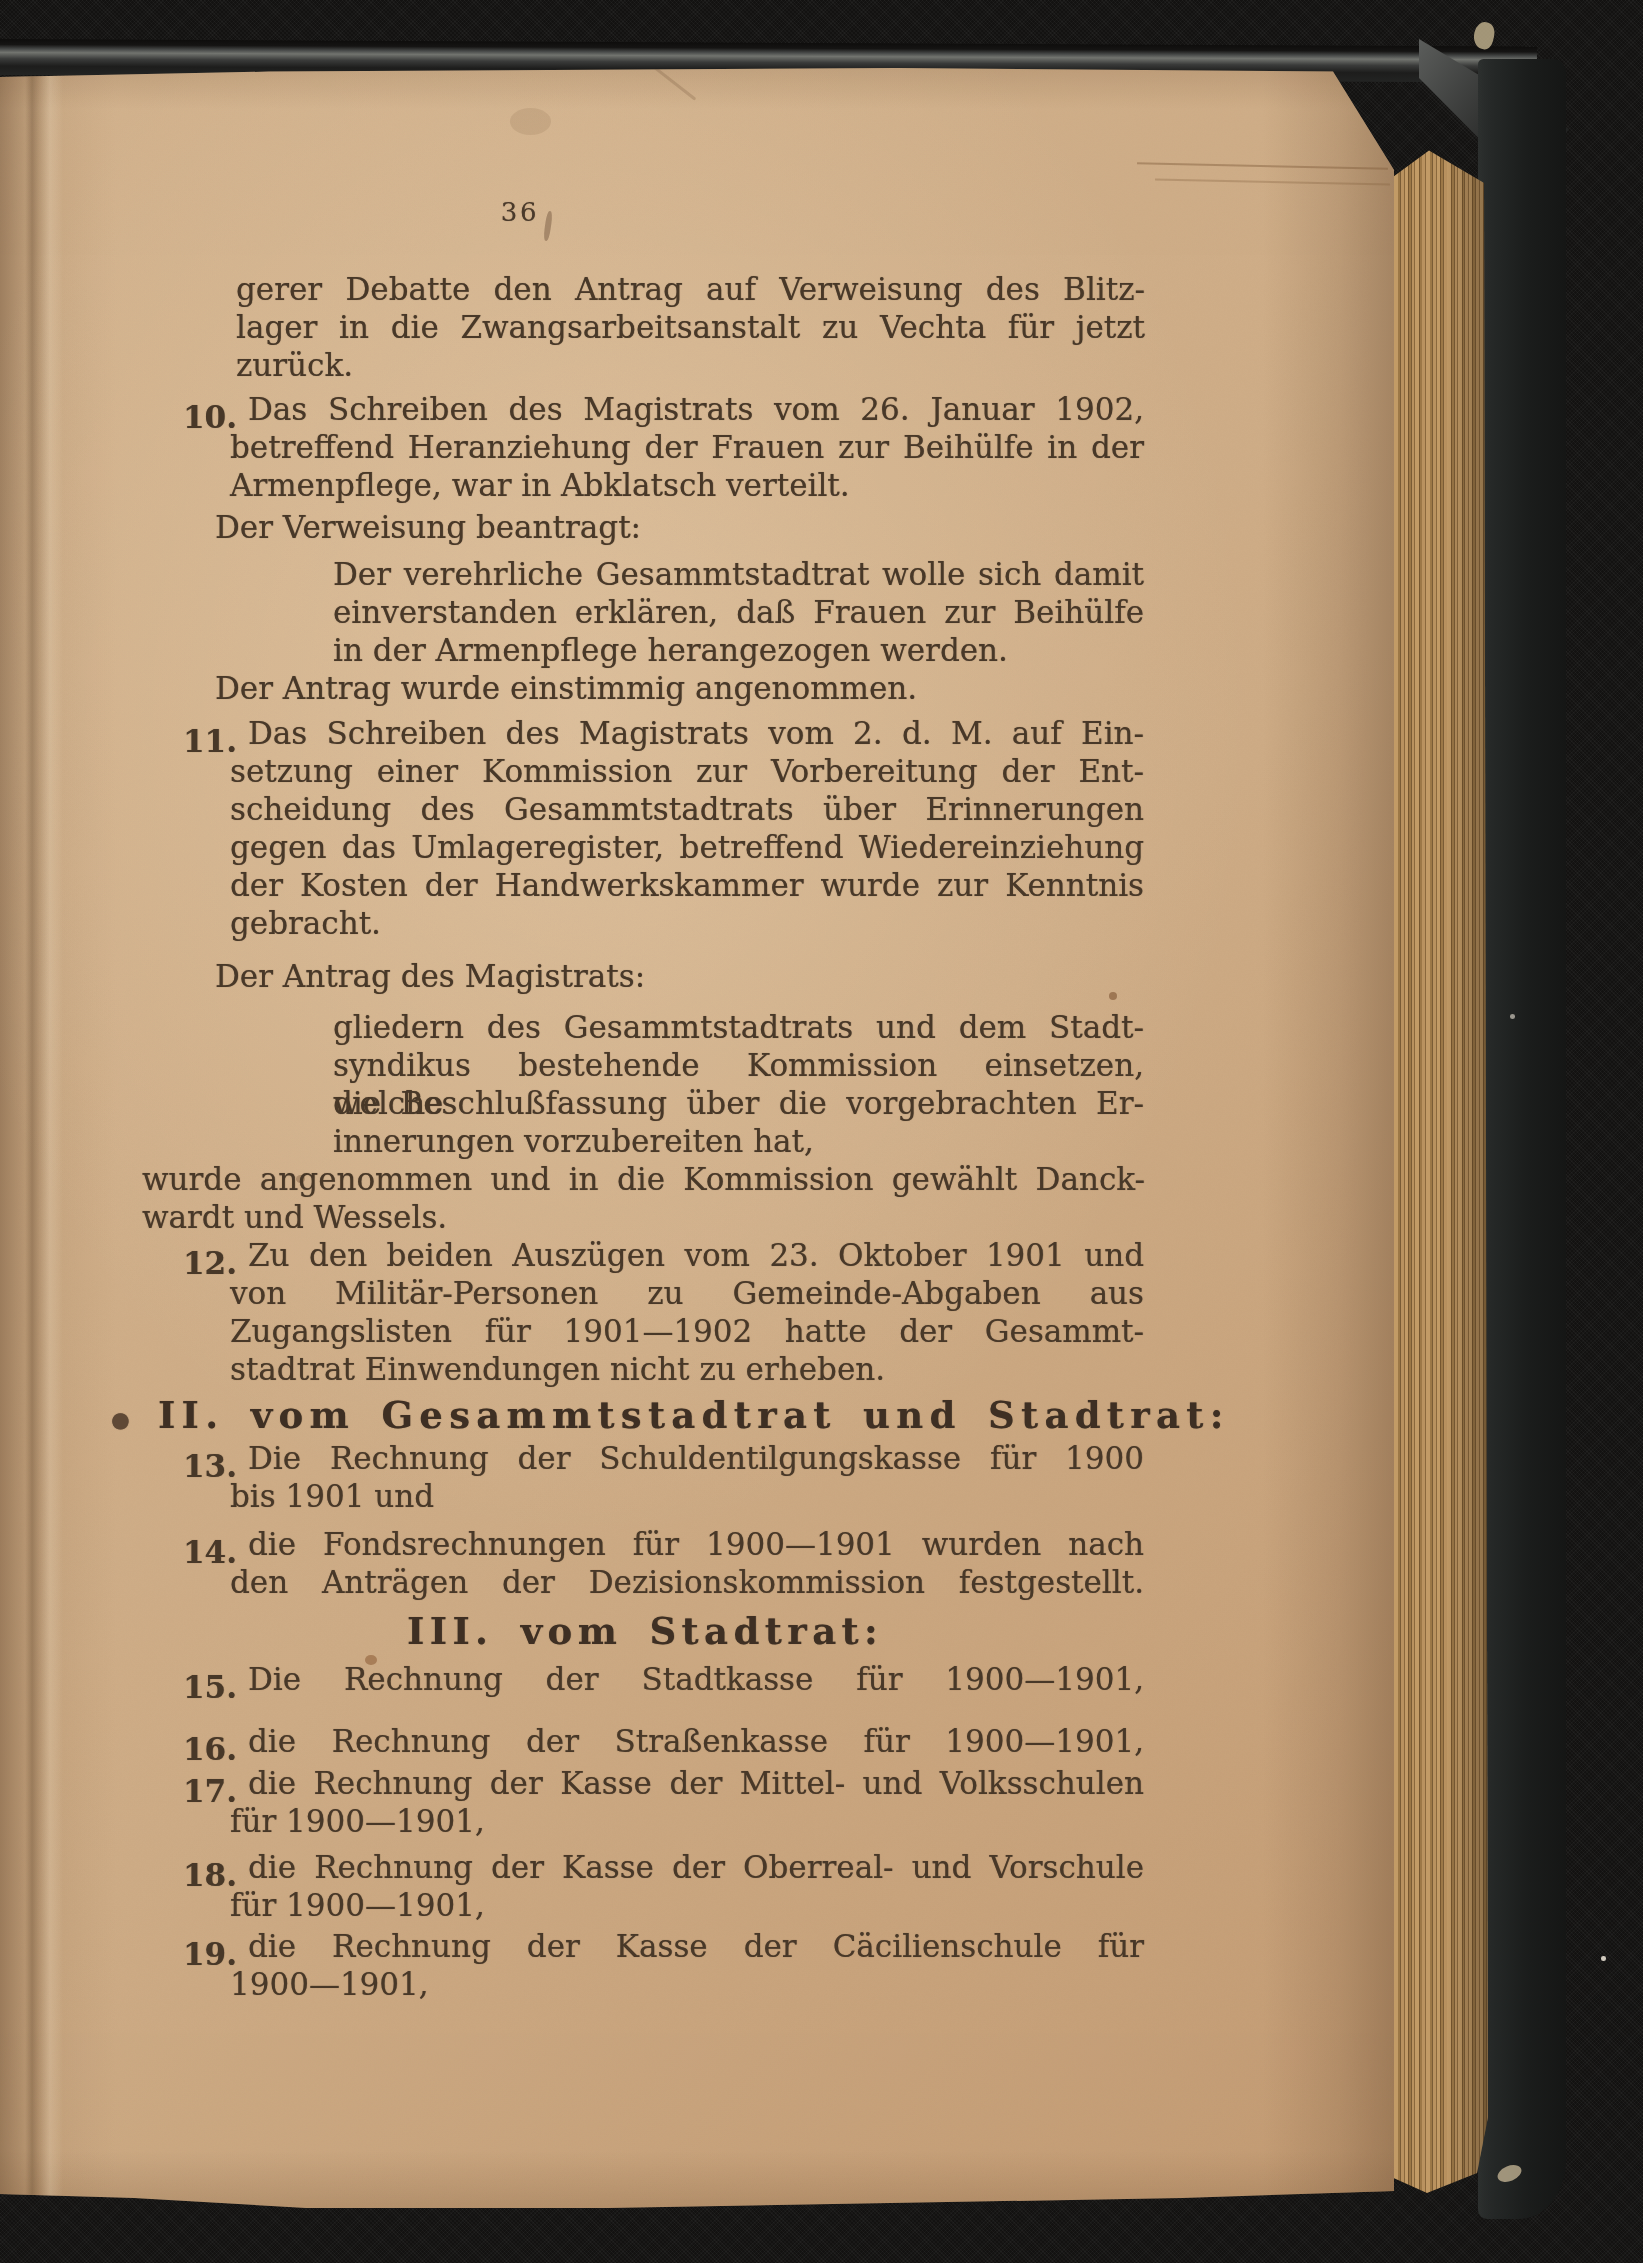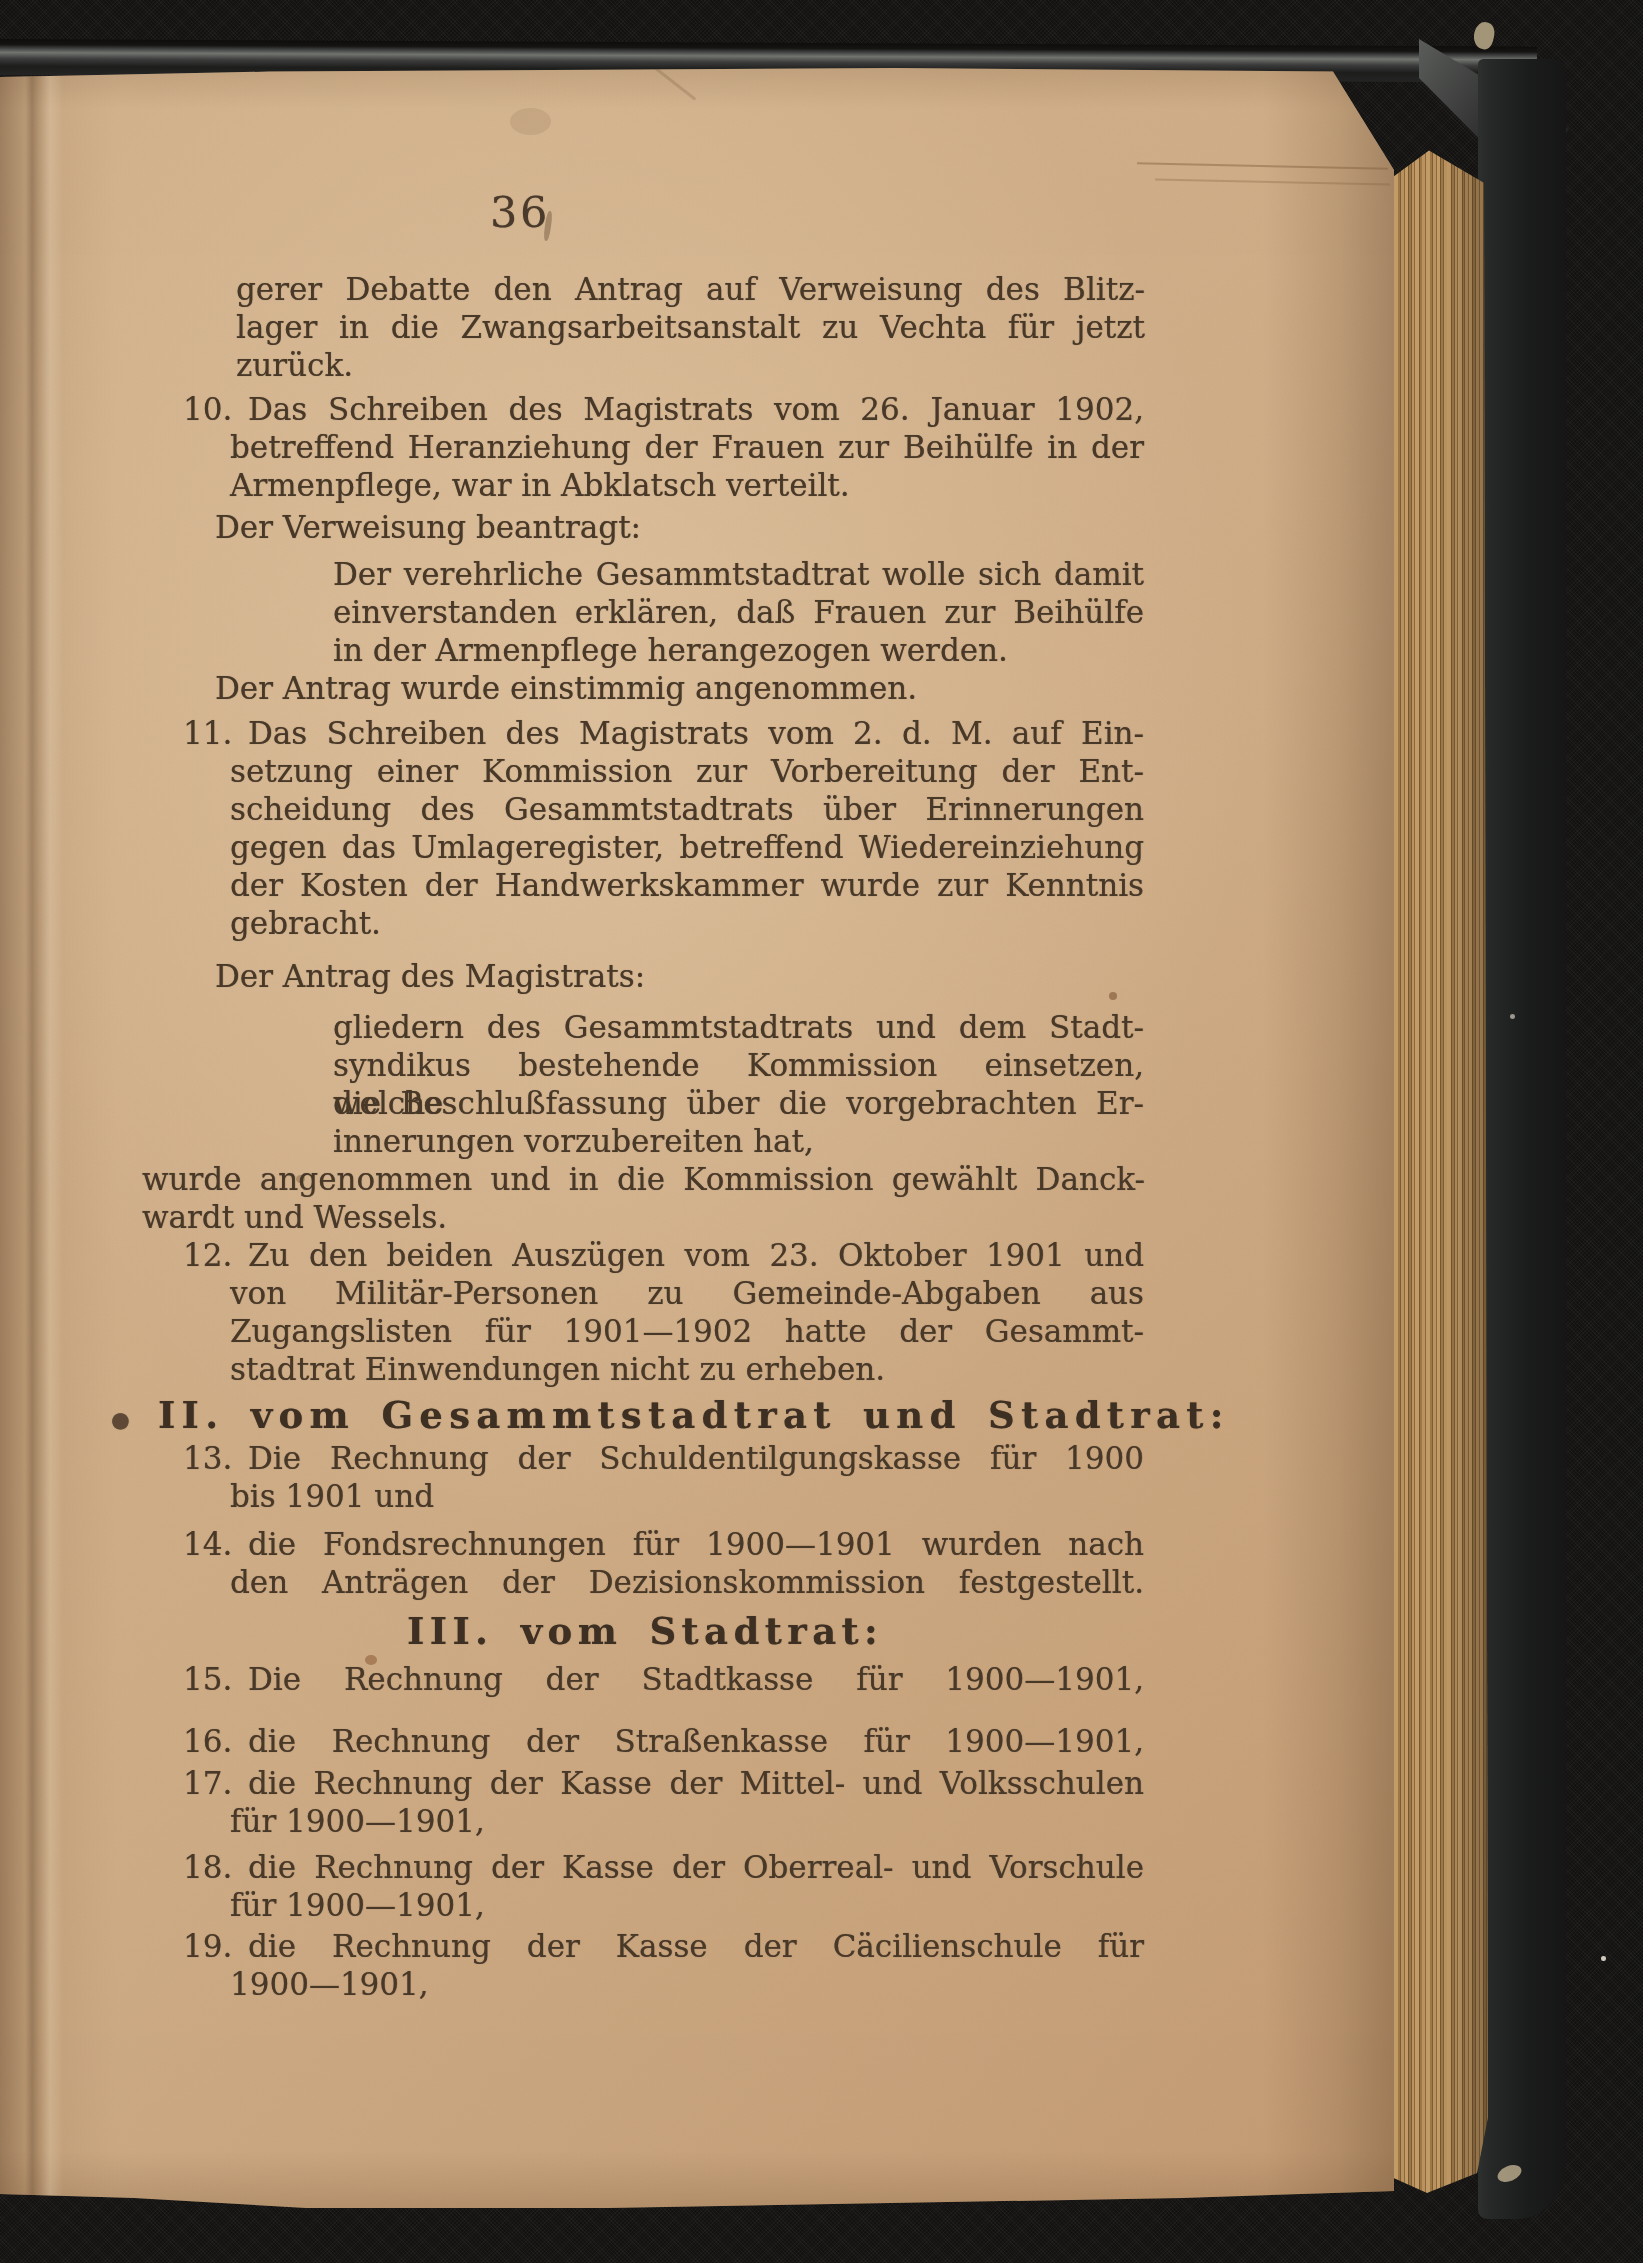--- a/index.html
+++ b/index.html
@@ -42,29 +42,29 @@
       linear-gradient(90deg, transparent 0 1263px, rgba(120,88,58,.22) 1339px, rgba(108,78,50,.42) 1394px),
       linear-gradient(180deg, rgba(118,86,56,.20) 0, transparent 41px),
       linear-gradient(0deg, rgba(112,80,50,.24) 0, transparent 57px),
       linear-gradient(135deg,#d3b38e 0%,#cdab85 55%,#c39b73 100%);}
   .page svg.noise{position:absolute;left:0;top:0;opacity:.55;}
   .edge-line{position:absolute;background:rgba(128,94,60,.45);height:1.8px;}
   .stain{position:absolute;border-radius:50%;}
 
   
   .pagenum{position:absolute;left:484px;top:193px;width:72px;height:38px;line-height:38px;
-    text-align:center;font-size:43px;letter-spacing:2.7px;color:#4a3a2b;
+    text-align:center;font-size:26px;letter-spacing:2.7px;color:#4a3a2b;
     text-shadow:0 0 0.9px rgba(74,58,43,.55);}
   #textcol{position:absolute;left:0;top:270px;width:1394px;color:#483828;font-size:31px;
     text-shadow:0 0 0.9px rgba(74,58,43,.5),0.4px 0.4px 0 rgba(74,58,43,.22);}
   .ln{line-height:38px;height:38px;white-space:nowrap;}
   .ln.j{white-space:normal;text-align:justify;text-align-last:justify;}
   .continuation{margin-left:236px;width:909px;}
   .item{margin-left:230px;width:914px;position:relative;}
-  .item .num{position:absolute;left:-47px;top:0;width:45px;text-indent:0;}
+  .item .num{position:absolute;left:-47px;top:8px;width:45px;text-indent:0;font-weight:bold;}
   .ln.first{text-indent:18px;}
   .intro{margin-left:215px;}
   .quote{margin-left:333px;width:811px;}
   .flush{margin-left:142px;width:1003px;}
   .h2,.h3{font-weight:bold;color:#3e2f23;font-size:37px;line-height:39px;height:39px;white-space:nowrap;}
   .h2{margin-left:158px;position:relative;letter-spacing:6.3px;word-spacing:7.2px;}
   .h2 .bullet{position:absolute;left:-47px;top:4.5px;font-size:21.5px;letter-spacing:0;color:#5f4936;}
   .h3{margin-left:407px;letter-spacing:5.4px;word-spacing:9px;}
   #textcol .blk:nth-child(2){margin-top:6.3px}
   #textcol .blk:nth-child(3){margin-top:3.6px}

